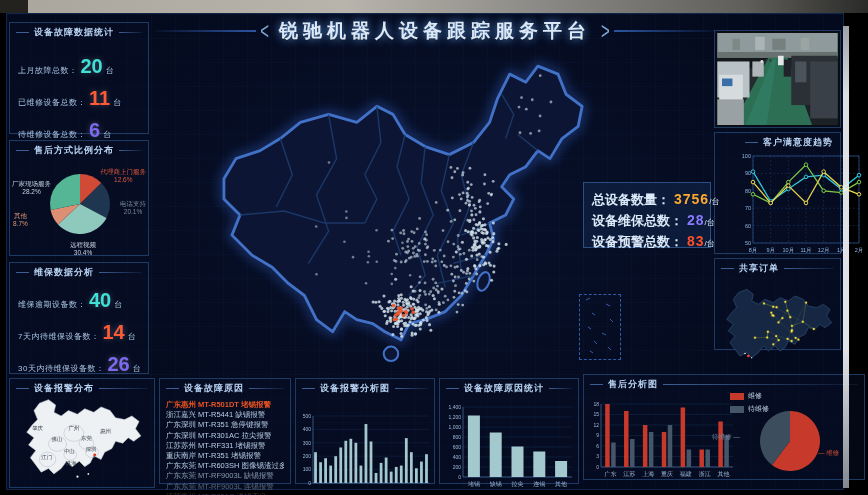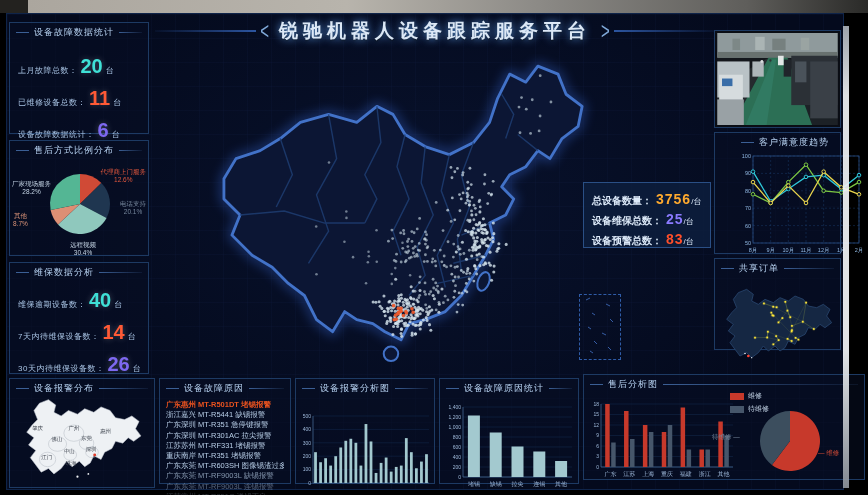--- a/index.html
+++ b/index.html
@@ -19,21 +19,21 @@
   
   .hdr{position:absolute;left:148px;top:0;width:560px;height:34px;display:flex;align-items:center;}
   .hline{flex:1;height:2px;background:linear-gradient(90deg,rgba(30,70,140,.1),#2c55a0);}
   .hline.r{background:linear-gradient(90deg,#2c55a0,rgba(30,70,140,.1));}
   .hchev{color:#7fa8d8;font-size:15px;transform:scaleY(1.6);margin:0 4px;line-height:34px;}
   .htitle{font-size:19px;font-weight:bold;letter-spacing:5px;color:#dce8f6;
     text-shadow:0 0 9px rgba(100,170,255,.9),0 1px 2px #000;white-space:nowrap;padding:0 6px;}
   
   .panel{position:absolute;border:1px solid #1d3a63;background:rgba(7,15,36,.55);box-sizing:border-box;}
   .ptitle{display:flex;align-items:center;height:15px;padding:2px 6px 0;color:#b8d3f2;font-size:9px;
-    font-weight:normal;letter-spacing:1px;white-space:nowrap;justify-content:flex-end;}
+    font-weight:bold;letter-spacing:1px;white-space:nowrap;}
   .ptitle::before{content:'';width:13px;height:1px;background:#3b5f95;margin-right:5px;flex:none;}
   .ptitle::after{content:'';flex:1;height:1px;background:linear-gradient(90deg,#3b5f95,rgba(59,95,149,.15));margin-left:5px;}
   #p-fault-stats{left:2px;top:8px;width:140px;height:112px;}
   #p-pie{left:2px;top:126px;width:140px;height:116px;}
   #p-maint{left:2px;top:248px;width:140px;height:112px;}
   #p-alarm-map{left:2px;top:364px;width:146px;height:110px;}
   #p-fault-list{left:152px;top:364px;width:132px;height:106px;}
   #p-alarm-chart{left:288px;top:364px;width:140px;height:106px;}
   #p-fault-reason{left:432px;top:364px;width:140px;height:106px;}
   #p-aftersales{left:576px;top:360px;width:282px;height:106px;}
@@ -43,21 +43,21 @@
   #map-center{position:absolute;left:150px;top:40px;width:480px;height:322px;}
   #stats-overlay{position:absolute;left:576px;top:168px;width:128px;height:66px;background:rgba(13,30,60,.88);
     border:1px solid #2a4f85;box-sizing:border-box;padding:5px 8px;z-index:5;}
   
   .pbody{padding:9px 8px 0;}
   .srow{display:flex;align-items:baseline;margin-bottom:9px;white-space:nowrap;}
   .slabel{font-size:8px;color:#a9c4e4;letter-spacing:.5px;}
   .sval{font-size:20px;font-weight:bold;margin:0 3px;text-shadow:0 0 6px rgba(255,255,255,.25);}
   .sunit{font-size:8px;color:#a9c4e4;}
   .orow{display:flex;align-items:baseline;margin:3px 0;white-space:nowrap;}
-  .olabel{font-size:10px;font-weight:bold;color:#dce9f8;}
+  .olabel{font-size:13px;font-weight:bold;color:#dce9f8;}
   .oval{font-size:14px;font-weight:bold;margin-left:4px;letter-spacing:1px;}
   .ounit{font-size:8px;color:#dce9f8;}
   
   .flist{padding:4px 6px 0;}
   .frow{font-size:7.5px;line-height:10.2px;color:#b7cde6;white-space:nowrap;overflow:hidden;}
   .frow.hl{color:#e8521f;font-weight:bold;}
   .chart{position:relative;}
   
   .plabel{position:absolute;font-size:6.5px;line-height:7.5px;text-align:center;white-space:nowrap;}
   .legend{position:absolute;left:146px;top:16px;}
@@ -578,21 +578,21 @@
           <span class="slabel">上月故障总数：</span>
           <span class="sval" style="color: rgb(63, 224, 214); margin-top: 6px;">20</span>
           <span class="sunit">台</span>
         </div>
         <div class="srow">
           <span class="slabel">已维修设备总数：</span>
           <span class="sval" style="color: rgb(255, 90, 54);">11</span>
           <span class="sunit">台</span>
         </div>
         <div class="srow">
-          <span class="slabel">设备故障数据统计：</span>
+          <span class="slabel">待维修设备总数：</span>
           <span class="sval" style="color: rgb(125, 104, 240);">6</span>
           <span class="sunit">台</span>
         </div>
       </div>
     </div>
 
     <div class="panel" id="p-pie">
       <div class="ptitle">
           <span>售后方式比例分布</span>
         </div>
@@ -660,21 +660,21 @@
     </div>
 
     <div id="stats-overlay">
       <div class="orow">
         <span class="olabel">总设备数量：</span>
         <span class="oval" style="color: rgb(255, 170, 46);">3756</span>
         <span class="ounit">/台</span>
       </div>
       <div class="orow">
         <span class="olabel">设备维保总数：</span>
-        <span class="oval" style="color: rgb(138, 122, 255);">25</span>
+        <span class="oval" style="color: rgb(138, 122, 255);">28</span>
         <span class="ounit">/台</span>
       </div>
       <div class="orow">
         <span class="olabel">设备预警总数：</span>
         <span class="oval" style="color: rgb(255, 79, 42);">83</span>
         <span class="ounit">/台</span>
       </div>
     </div>
 
     <div class="panel" id="p-camera">

